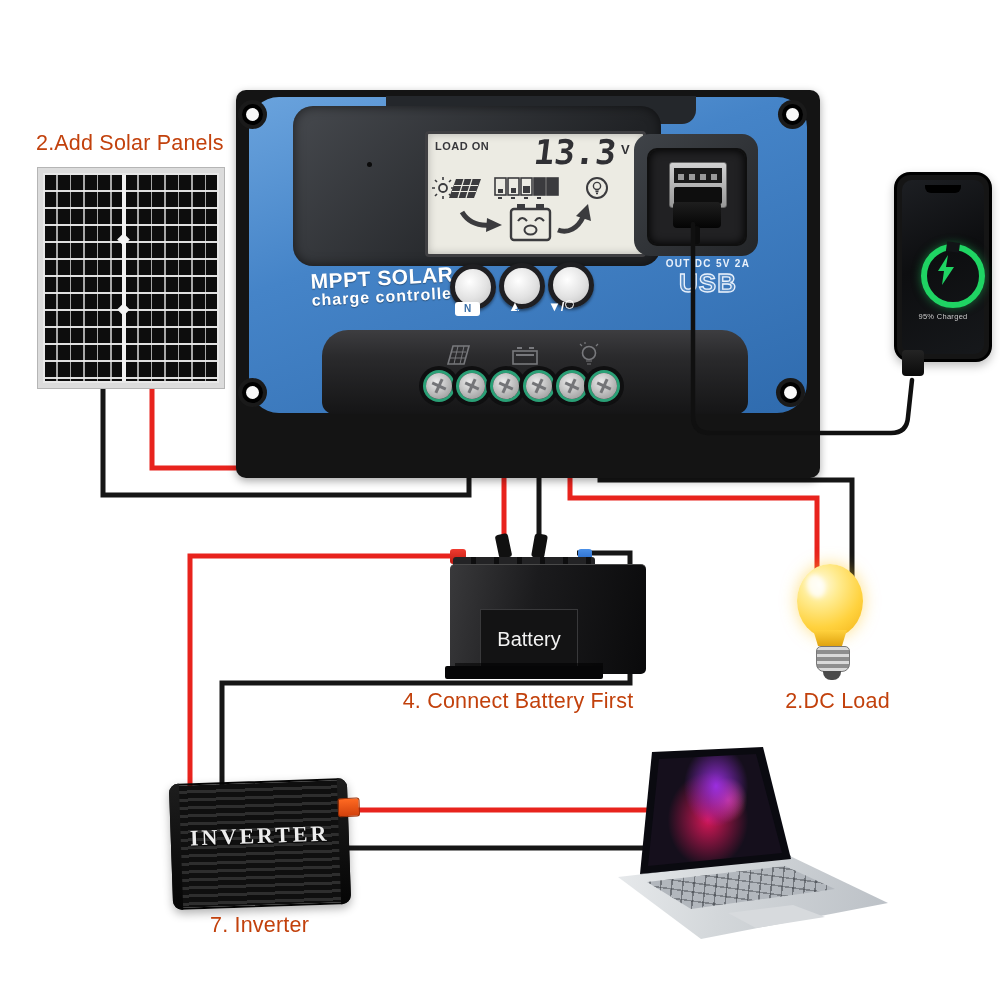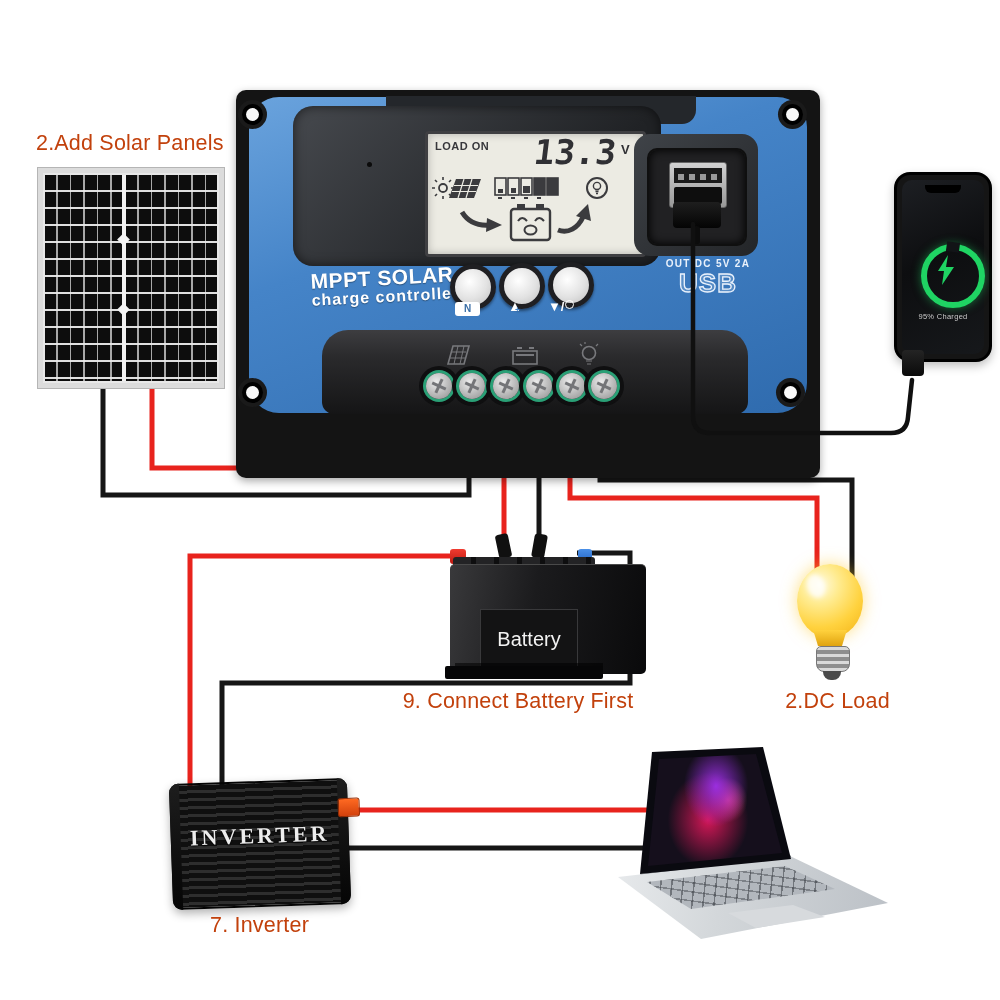--- a/index.html
+++ b/index.html
@@ -306,21 +306,21 @@
     <div class="clamp" style="left:88px;transform:rotate(10deg);"></div>
     <div class="bat-term-red"></div>
     <div class="bat-term-blue"></div>
     <div class="bat-top"></div>
     <div class="bat-body">
       <div class="bat-panel">Battery</div>
       <div class="bat-stripe"></div>
     </div>
     <div class="bat-bottom"></div>
   </div>
-  <div class="diagram-label center" style="left:398px;top:689px;width:240px;">9. Connect Battery First</div>
+  <div class="diagram-label center" style="left:398px;top:689px;width:240px;">4. Connect Battery First</div>
 
   <div class="abs bulb">
     <div class="bulb-glass"></div>
     <div class="bulb-hl"></div>
     <div class="bulb-neck"></div>
     <div class="bulb-base"></div>
     <div class="bulb-tip"></div>
   </div>
   <div class="diagram-label center" style="left:770px;top:689px;width:135px;">2.DC Load</div>
 

